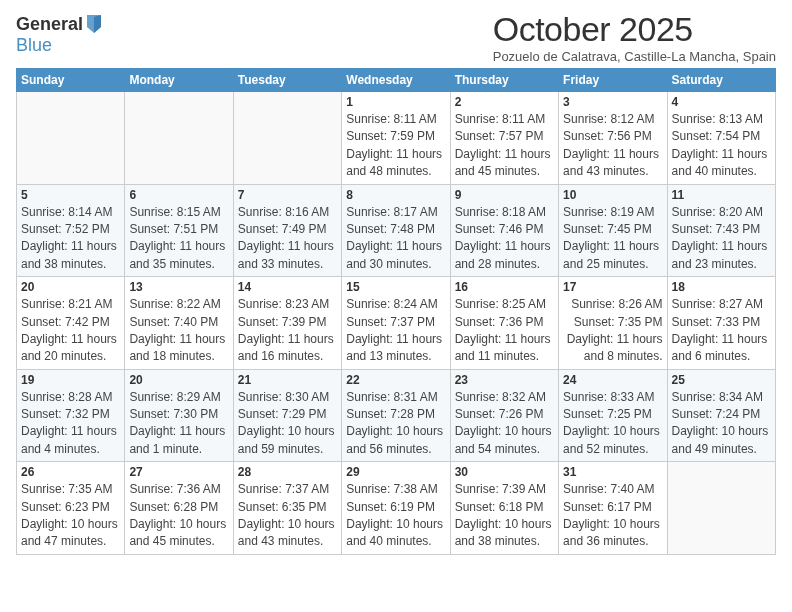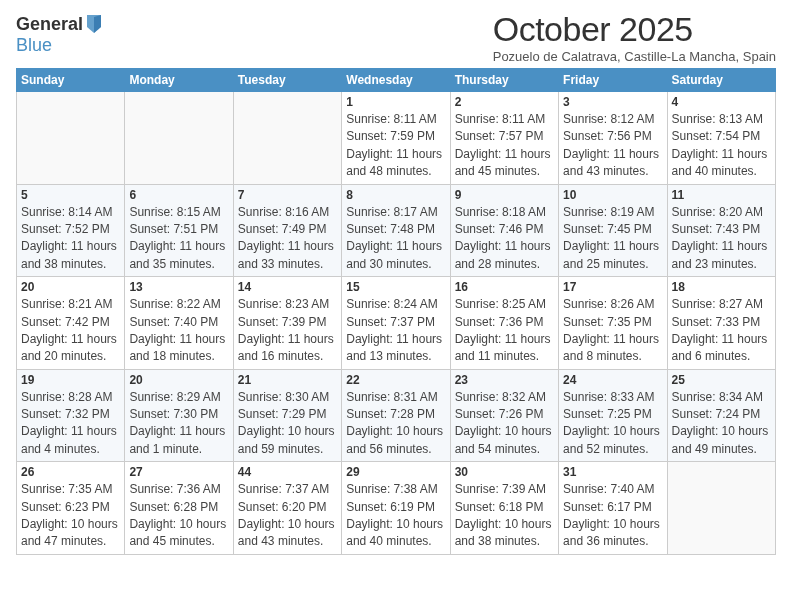--- a/index.html
+++ b/index.html
@@ -237,21 +237,21 @@
 Daylight: 11 hours and 13 minutes.</div>
           </td>
           <td>
             <span class="day-number">16</span>
             <div class="day-info" style="white-space: pre-line;">Sunrise: 8:25 AM
 Sunset: 7:36 PM
 Daylight: 11 hours and 11 minutes.</div>
           </td>
           <td>
             <span class="day-number">17</span>
-            <div class="day-info" style="white-space: pre-line;">Sunrise: 8:26 AM
+            <div class="day-info" style="white-space: pre-line; text-align: right;">Sunrise: 8:26 AM
 Sunset: 7:35 PM
 Daylight: 11 hours and 8 minutes.</div>
           </td>
           <td>
             <span class="day-number">18</span>
             <div class="day-info" style="white-space: pre-line;">Sunrise: 8:27 AM
 Sunset: 7:33 PM
 Daylight: 11 hours and 6 minutes.</div>
           </td>
         </tr>
@@ -306,23 +306,23 @@
 Sunset: 6:23 PM
 Daylight: 10 hours and 47 minutes.</div>
           </td>
           <td>
             <span class="day-number">27</span>
             <div class="day-info" style="white-space: pre-line;">Sunrise: 7:36 AM
 Sunset: 6:28 PM
 Daylight: 10 hours and 45 minutes.</div>
           </td>
           <td>
-            <span class="day-number">44</span>
+            <span class="day-number">28</span>
             <div class="day-info" style="white-space: pre-line;">Sunrise: 7:37 AM
-Sunset: 6:20 PM
+Sunset: 6:35 PM
 Daylight: 10 hours and 43 minutes.</div>
           </td>
           <td>
             <span class="day-number">29</span>
             <div class="day-info" style="white-space: pre-line;">Sunrise: 7:38 AM
 Sunset: 6:19 PM
 Daylight: 10 hours and 40 minutes.</div>
           </td>
           <td>
             <span class="day-number">30</span>

